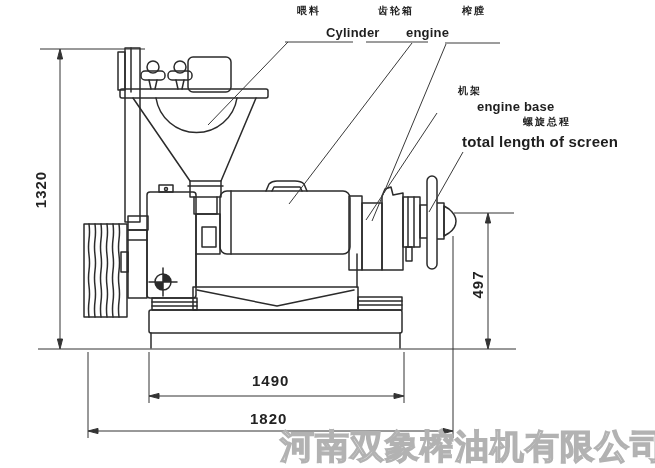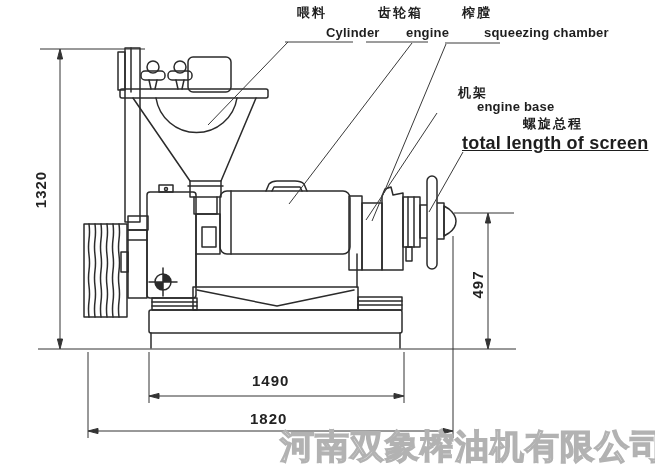--- a/index.html
+++ b/index.html
@@ -11,23 +11,23 @@
     overflow:hidden;
   }
   #machine-svg{position:absolute;left:0;top:0;}
   .lbl{
     position:absolute;
     color:#1e1e1e;
     font-weight:bold;
     white-space:nowrap;
     line-height:1;
   }
-  .lbl-cn{font-size:13px;letter-spacing:2px;}
+  .lbl-cn{font-size:10px;letter-spacing:2px;}
   .lbl-en{font-size:13px;letter-spacing:0.2px;margin-left:40px;}
-  .lbl-en-sm{font-size:18px;letter-spacing:0.2px;text-decoration:underline;}
+  .lbl-en-sm{font-size:15px;letter-spacing:0.2px;}
   .dim{
     position:absolute;
     color:#222;
     font-size:15px;
     font-weight:600;
     letter-spacing:1px;
     white-space:nowrap;
     line-height:1;
   }
   .dim-vert{
@@ -191,21 +191,20 @@
     </g>
   </svg>
 
   <div class="lbl lbl-cn" style="left:297px;top:6px;">喂料</div>
   <div class="lbl lbl-en" style="left:286px;top:26px;">Cylinder</div>
 
   <div class="lbl lbl-cn" style="left:378px;top:6px;">齿轮箱</div>
   <div class="lbl lbl-en" style="left:366px;top:26px;">engine</div>
 
   <div class="lbl lbl-cn" style="left:462px;top:6px;">榨膛</div>
-  <div class="lbl lbl-en" style="left:444px;top:26px;">squeezing chamber</div>
 
   <div class="lbl lbl-cn" style="left:458px;top:86px;">机架</div>
   <div class="lbl lbl-en" style="left:437px;top:100px;text-align:center;">engine base</div>
 
   <div class="lbl lbl-cn" style="left:479px;top:117px;margin-left:44px;">螺旋总程</div>
   <div class="lbl lbl-en-sm" style="left:462px;top:134px;">total length of screen</div>
 
   <div class="dim dim-vert" style="left:10px;top:182px;">1320</div>
   <div class="dim dim-vert" style="left:447px;top:277px;">497</div>
   <div class="dim" style="left:252px;top:373px;">1490</div>

